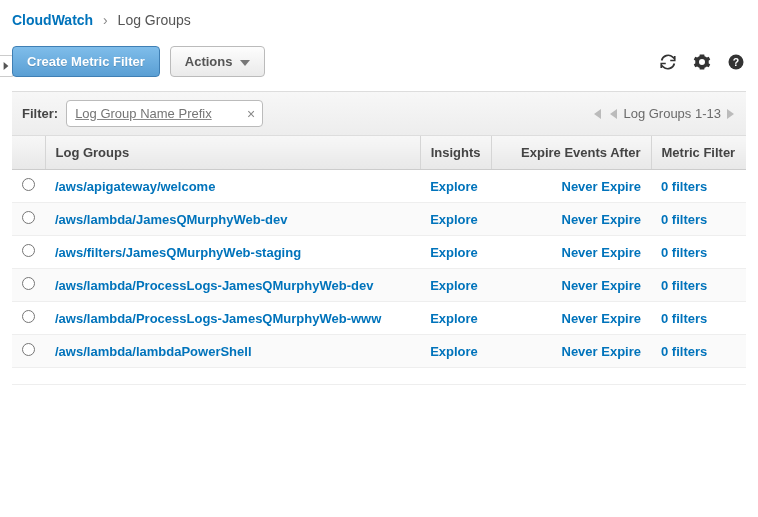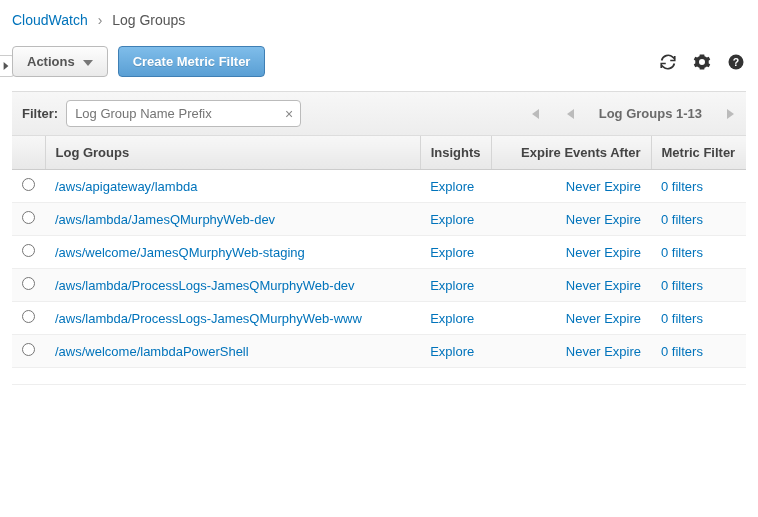--- a/index.html
+++ b/index.html
@@ -15,64 +15,64 @@
   .btn { display: inline-flex; align-items: center; border-radius: 4px; padding: 7px 14px; font-size: 13px; cursor: pointer; border: 1px solid; margin-right: 10px; }
   .btn-primary { background: linear-gradient(#7fbdea, #5a9fd4); border-color: #3f7fb4; color: #fff; font-weight: bold; text-shadow: 0 1px 0 rgba(0,0,0,0.15); }
   .btn-default { background: linear-gradient(#fdfdfd, #eaeaea); border-color: #bbb; color: #555; font-weight: bold; }
   .btn-default .caret { margin-left: 8px; }
   .toolbar-icons { margin-left: auto; display: flex; align-items: center; gap: 14px; }
   .icon-btn { width: 20px; height: 20px; display: inline-flex; align-items: center; justify-content: center; cursor: pointer; color: #333; }
   .icon-btn svg { width: 18px; height: 18px; }
   .filterbar { background: linear-gradient(#f7f7f7, #ededed); border-top: 1px solid #ddd; border-bottom: 1px solid #ddd; padding: 8px 10px; display: flex; align-items: center; }
   .filterbar label { font-weight: bold; margin-right: 8px; color: #444; }
   .filter-input-wrap { position: relative; display: inline-block; }
-  .filter-input { width: 235px; padding: 5px 26px 5px 8px; border: 1px solid #bbb; border-radius: 4px; font-size: 13px; background: #fff; color: #888; }
+  .filter-input { width: 197px; padding: 5px 26px 5px 8px; border: 1px solid #bbb; border-radius: 4px; font-size: 13px; background: #fff; color: #888; text-decoration: underline; }
   .filter-clear { position: absolute; right: 8px; top: 50%; transform: translateY(-50%); color: #888; cursor: pointer; font-size: 14px; }
-  .pager { margin-left: auto; display: flex; align-items: center; gap: 24px; font-weight: bold; color: #6a6a6a; }
+  .pager { margin-left: auto; display: flex; align-items: center; gap: 5px; font-weight: normal; color: #6a6a6a; }
   .pager-btn { display: inline-flex; cursor: pointer; color: #6a6a6a; }
   .pager-btn.disabled { color: #bbb; cursor: default; }
   table { width: 100%; border-collapse: collapse; }
   thead th { background: linear-gradient(#f7f7f7, #e8e8e8); border-bottom: 1px solid #ccc; border-right: 1px solid #d5d5d5; text-align: left; padding: 9px 10px; font-weight: bold; color: #444; font-size: 13px; }
   thead th:last-child { border-right: none; }
   tbody td { padding: 8px 10px; border-bottom: 1px solid #eee; vertical-align: middle; }
   tbody tr:nth-child(even) td { background: #fafafa; }
   .col-radio { width: 30px; text-align: center; }
   .col-insights { width: 70px; }
   .col-expire { width: 160px; text-align: right; }
   .col-filters { width: 95px; }
-  .link { color: #0073bb; text-decoration: none; cursor: pointer; }
+  .link { color: #0073bb; text-decoration: none; cursor: pointer; font-weight: bold; }
   input[type=radio] { cursor: pointer; }
 </style>
 </head>
 <body>
 
 <div class="side-tab">
   <svg viewBox="0 0 10 12">
       <path d="M2 1 L8 6 L2 11 Z" fill="#555"></path>
     </svg>
 </div>
 
 <div class="page">
 
   <div class="breadcrumb">
     <a class="link">CloudWatch</a>
     <span class="sep">›</span>
     <span class="current">Log Groups</span>
   </div>
 
   <div class="toolbar">
+    <button class="btn btn-primary">Create Metric Filter</button>
     <button class="btn btn-default">
       <span>Actions</span>
       <span class="caret">
         <svg width="10" height="6" viewBox="0 0 10 6">
             <path d="M0 0 L10 0 L5 6 Z" fill="#777"></path>
           </svg>
       </span>
     </button>
-    <button class="btn btn-primary">Create Metric Filter</button>
     <div class="toolbar-icons">
       <span class="icon-btn">
         <svg viewBox="0 0 24 24" fill="none" stroke="#333" stroke-width="2.2">
             <path d="M21 4v6h-6"></path>
             <path d="M3 20v-6h6"></path>
             <path d="M3.5 10a9 9 0 0 1 14.9-4.5L21 8"></path>
             <path d="M20.5 14a9 9 0 0 1-14.9 4.5L3 16"></path>
           </svg>
       </span>
       <span class="icon-btn">
@@ -121,56 +121,56 @@
         <th class="col-radio"></th>
         <th>Log Groups</th>
         <th class="col-insights">Insights</th>
         <th class="col-expire">Expire Events After</th>
         <th class="col-filters">Metric Filter</th>
       </tr>
     </thead>
     <tbody id="tbody">
         <tr>
           <td class="col-radio"><input type="radio" name="lg" style=""></td>
-          <td><a class="link">/aws/apigateway/lambda</a></td>
+          <td><a class="link">/aws/apigateway/welcome</a></td>
           <td class="col-insights"><a class="link">Explore</a></td>
           <td class="col-expire"><a class="link">Never Expire</a></td>
           <td class="col-filters"><a class="link">0 filters</a></td>
         </tr>
         <tr>
           <td class="col-radio"><input type="radio" name="lg" style=""></td>
           <td><a class="link">/aws/lambda/JamesQMurphyWeb-dev</a></td>
           <td class="col-insights"><a class="link">Explore</a></td>
           <td class="col-expire"><a class="link">Never Expire</a></td>
           <td class="col-filters"><a class="link">0 filters</a></td>
         </tr>
         <tr>
           <td class="col-radio"><input type="radio" name="lg" style=""></td>
-          <td><a class="link">/aws/welcome/JamesQMurphyWeb-staging</a></td>
+          <td><a class="link">/aws/filters/JamesQMurphyWeb-staging</a></td>
           <td class="col-insights"><a class="link">Explore</a></td>
           <td class="col-expire"><a class="link">Never Expire</a></td>
           <td class="col-filters"><a class="link">0 filters</a></td>
         </tr>
         <tr>
           <td class="col-radio"><input type="radio" name="lg" style=""></td>
           <td><a class="link">/aws/lambda/ProcessLogs-JamesQMurphyWeb-dev</a></td>
           <td class="col-insights"><a class="link">Explore</a></td>
           <td class="col-expire"><a class="link">Never Expire</a></td>
           <td class="col-filters"><a class="link">0 filters</a></td>
         </tr>
         <tr>
           <td class="col-radio"><input type="radio" name="lg" style=""></td>
           <td><a class="link">/aws/lambda/ProcessLogs-JamesQMurphyWeb-www</a></td>
           <td class="col-insights"><a class="link">Explore</a></td>
           <td class="col-expire"><a class="link">Never Expire</a></td>
           <td class="col-filters"><a class="link">0 filters</a></td>
         </tr>
         <tr>
           <td class="col-radio"><input type="radio" name="lg" style=""></td>
-          <td><a class="link">/aws/welcome/lambdaPowerShell</a></td>
+          <td><a class="link">/aws/lambda/lambdaPowerShell</a></td>
           <td class="col-insights"><a class="link">Explore</a></td>
           <td class="col-expire"><a class="link">Never Expire</a></td>
           <td class="col-filters"><a class="link">0 filters</a></td>
         </tr>
         <tr>
           <td class="col-radio"></td>
           <td></td>
           <td class="col-insights"></td>
           <td class="col-expire"></td>
           <td class="col-filters"></td>

